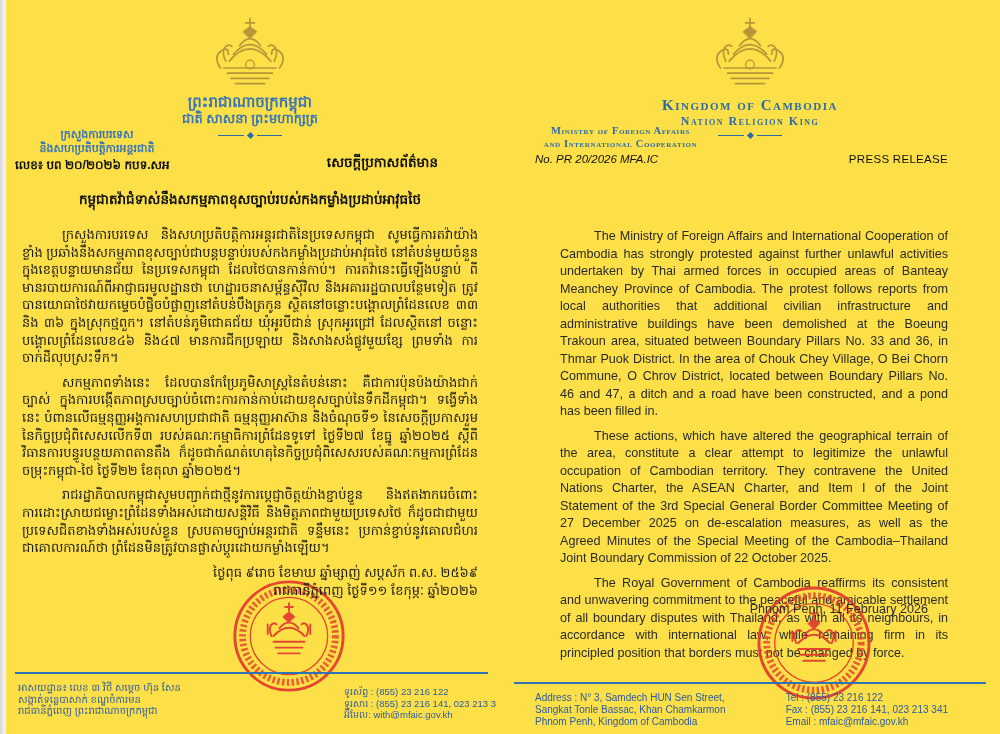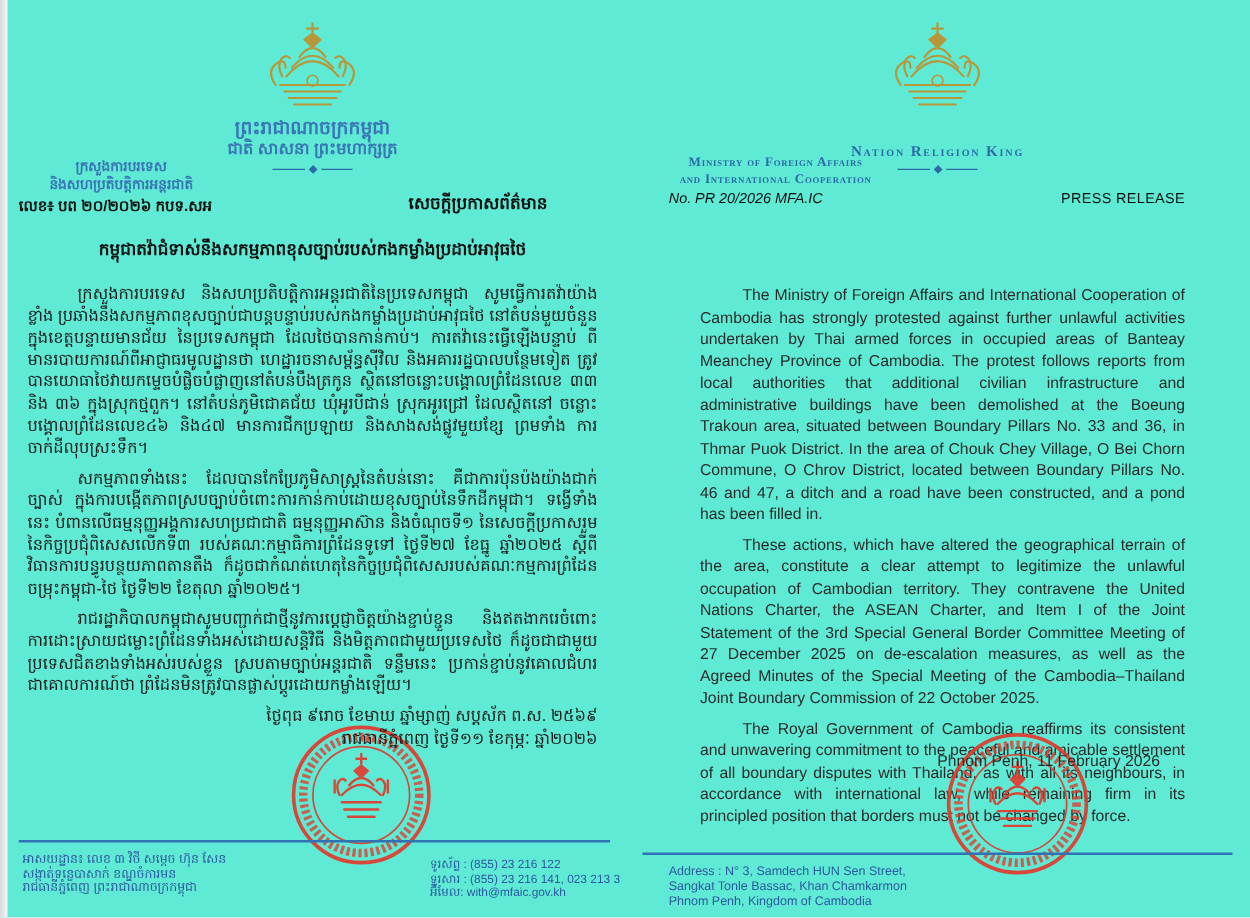--- a/index.html
+++ b/index.html
@@ -1,20 +1,20 @@
 <!DOCTYPE html>
 <html><head>
 <meta charset="utf-8">
 <style>
   html,body{margin:0;padding:0;background:#efefef;}
   .canvas{position:relative;width:1000px;height:734px;background:#ffffff;overflow:hidden;
           font-family:"Liberation Sans",sans-serif;color:#222;}
   .canvas::before{content:"";position:absolute;left:0;top:0;width:6px;height:734px;
           background:linear-gradient(90deg,#d9d9d9,#f6f6f6);z-index:5;}
-  .page{position:absolute;top:0;width:500px;height:734px;background:#5eead4;}
+  .page{position:absolute;top:0;width:500px;height:734px;background:#fde047;}
   #page-left{left:0;} #page-right{left:500px;}
 
   .abs{position:absolute;}
   .center{text-align:center;}
 
   
   .arms{left:50%;transform:translateX(-50%);top:16px;width:92px;height:78px;}
 
   
   .k-kingdom{top:92px;left:0;right:0;color:#3a76b5;font-weight:bold;font-size:15px;}
@@ -156,20 +156,21 @@
       <div>ទូរស័ព្ទ : (855) 23 216 122</div>
       <div>ទូរសារ : (855) 23 216 141, 023 213 3</div>
       <div>អ៊ីមែល: with@mfaic.gov.kh</div>
     </div>
   </div>
 
   <div class="page" id="page-right">
     <svg class="abs arms" viewBox="0 0 100 90">
       <use href="#arms-emblem"></use>
     </svg>
+    <div class="abs center e-kingdom">Kingdom of Cambodia</div>
     <div class="abs center e-motto">Nation Religion King</div>
     <div class="abs divider">
       <span class="bar"></span>
       <span class="gem"></span>
       <span class="bar"></span>
     </div>
     <div class="abs e-ministry">
       <div>Ministry of Foreign Affairs</div>
       <div>and International Cooperation</div>
     </div>
@@ -188,15 +189,20 @@
     <svg class="abs seal seal-right" viewBox="0 0 120 120">
       <use href="#seal-stamp"></use>
     </svg>
 
     <div class="abs rule rule-right"></div>
     <div class="abs footer f-left-e">
       <div>Address : N° 3, Samdech HUN Sen Street,</div>
       <div>Sangkat Tonle Bassac, Khan Chamkarmon</div>
       <div>Phnom Penh, Kingdom of Cambodia</div>
     </div>
+    <div class="abs footer f-right-e">
+      <div>Tel    : (855) 23 216 122</div>
+      <div>Fax   : (855) 23 216 141, 023 213 341</div>
+      <div>Email : mfaic@mfaic.gov.kh</div>
+    </div>
   </div>
 
 </div>
 
 </body></html>

